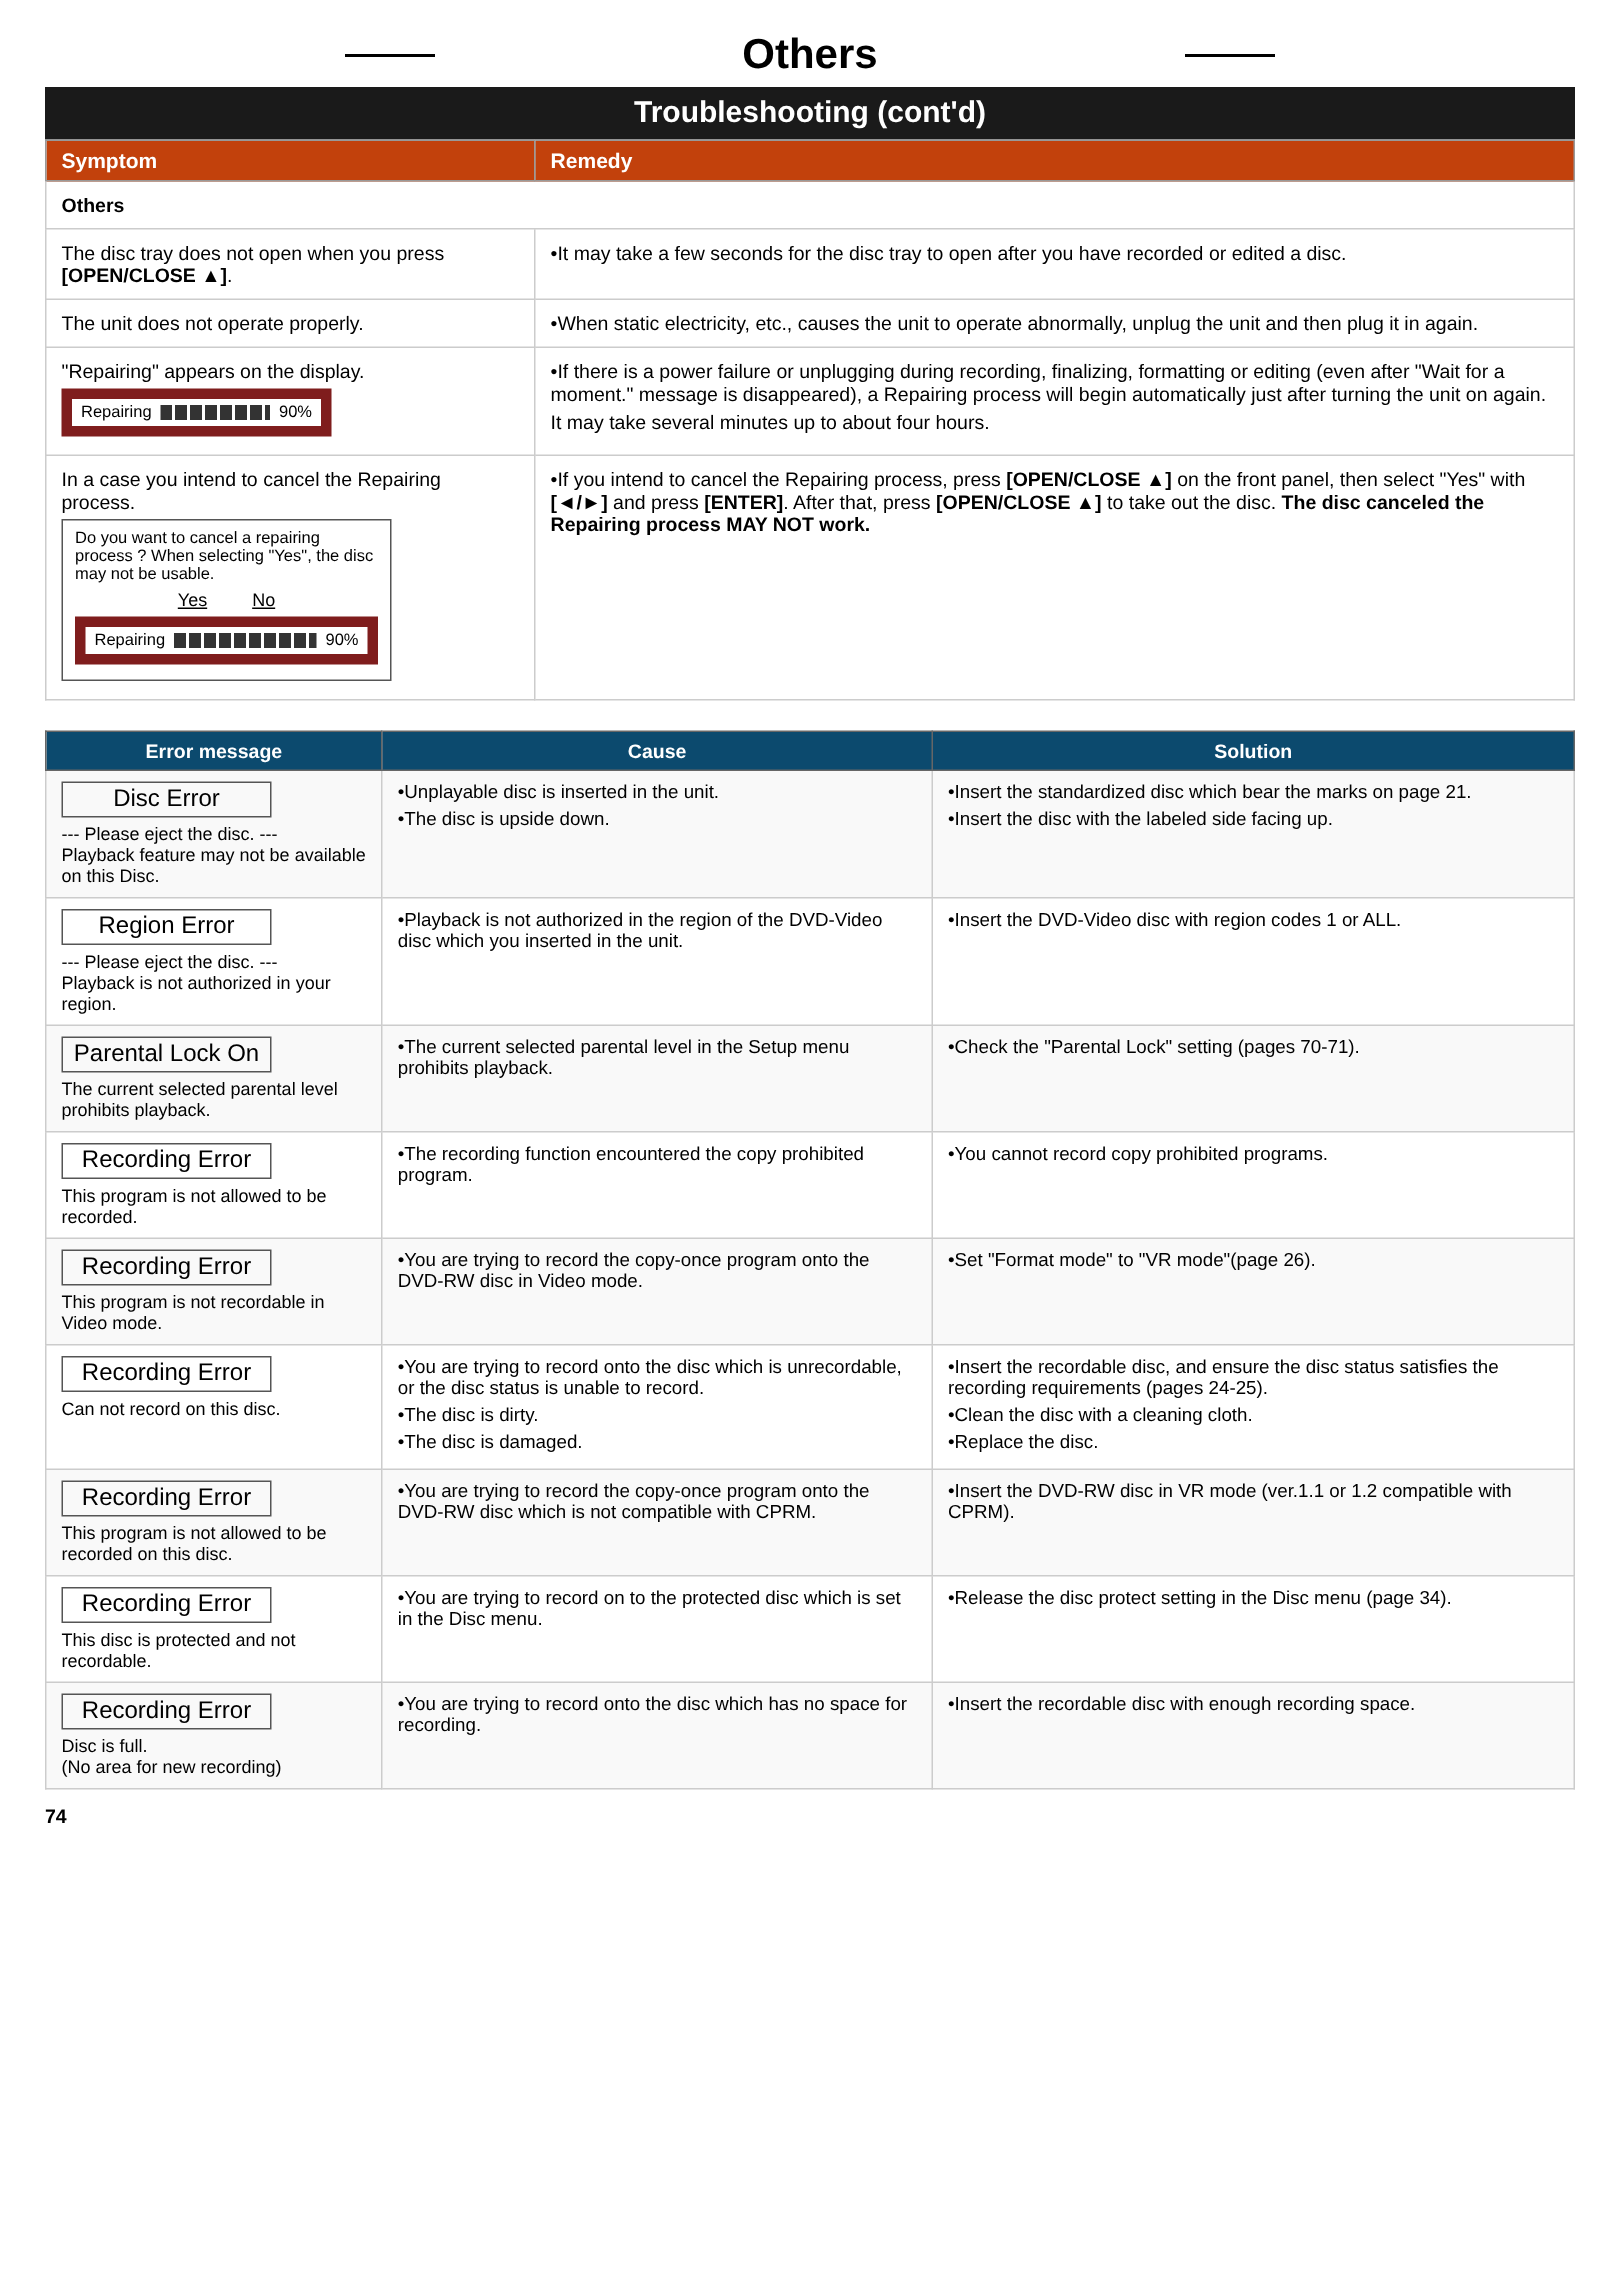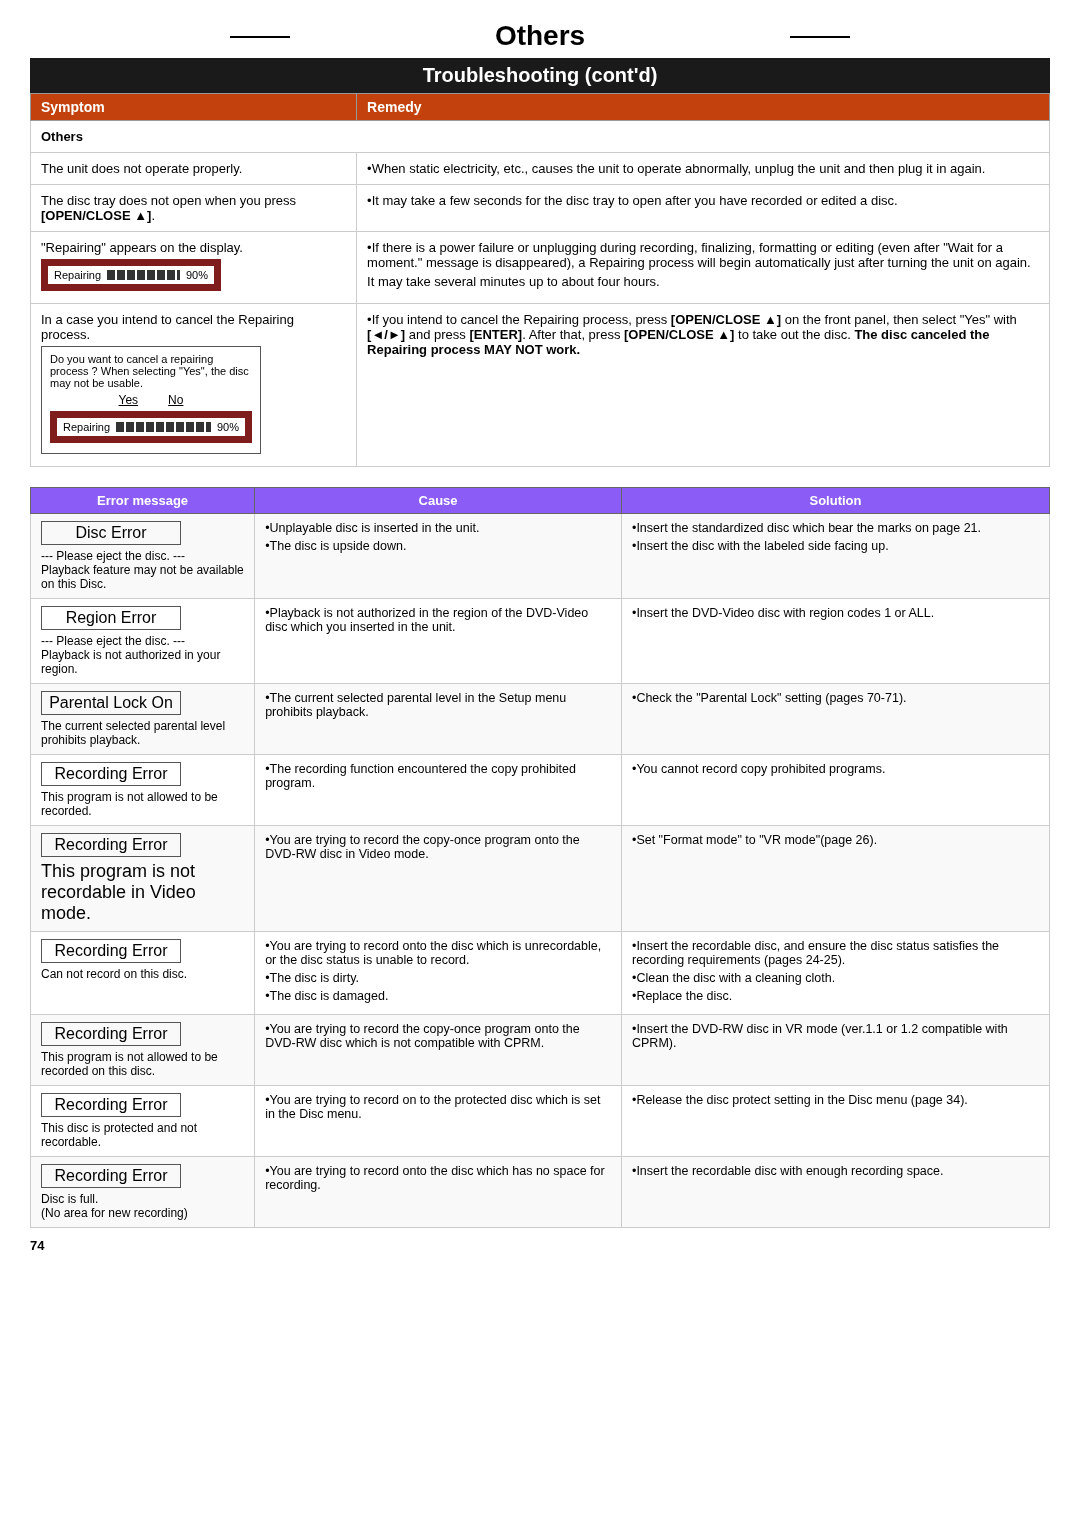--- a/index.html
+++ b/index.html
@@ -96,21 +96,21 @@
       margin: 4px 0;
       font-size: 12px;
       text-decoration: underline;
     }
     .bottom-table {
       width: 100%;
       border-collapse: collapse;
       border: 1px solid #999;
     }
     .bottom-table th {
-      background: #8b5cf6;
+      background: #0c4a6e;
       color: #fff;
       padding: 5px 8px;
       text-align: center;
       font-size: 13px;
       border: 1px solid #666;
     }
     .bottom-table td {
       padding: 7px 10px;
       vertical-align: top;
       border: 1px solid #ccc;
@@ -153,26 +153,26 @@
     <tr>
       <th class="symptom-col">Symptom</th>
       <th class="remedy-col">Remedy</th>
     </tr>
   </thead>
   <tbody>
     <tr>
       <td colspan="2" class="others-label">Others</td>
     </tr>
     <tr>
+      <td>The disc tray does not open when you press <b>[OPEN/CLOSE ▲]</b>.</td>
+      <td>•It may take a few seconds for the disc tray to open after you have recorded or edited a disc.</td>
+    </tr>
+    <tr>
       <td>The unit does not operate properly.</td>
       <td>•When static electricity, etc., causes the unit to operate abnormally, unplug the unit and then plug it in again.</td>
-    </tr>
-    <tr>
-      <td>The disc tray does not open when you press <b>[OPEN/CLOSE ▲]</b>.</td>
-      <td>•It may take a few seconds for the disc tray to open after you have recorded or edited a disc.</td>
     </tr>
     <tr>
       <td>
         <div>"Repairing" appears on the display.</div>
         <div class="repairing-box">
           <span style="font-size:11px;">Repairing</span>
           <div class="repairing-bar"></div>
           <span class="repairing-pct">90%</span>
         </div>
       </td>
@@ -245,21 +245,21 @@
       <tr>
         <td class="err-col"><div class="error-badge">Recording Error</div><div style="font-size: 12px;">This program is not allowed to be recorded.</div></td>
         <td class="cause-col">
           <div class="bullet">•The recording function encountered the copy prohibited program.</div>
         </td>
         <td class="sol-col">
           <div class="bullet">•You cannot record copy prohibited programs.</div>
         </td>
       </tr>
       <tr>
-        <td class="err-col"><div class="error-badge">Recording Error</div><div style="font-size: 18px;">This program is not recordable in Video mode.</div></td>
+        <td class="err-col"><div class="error-badge">Recording Error</div><div style="font-size: 12px;">This program is not recordable in Video mode.</div></td>
         <td class="cause-col">
           <div class="bullet">•You are trying to record the copy-once program onto the DVD-RW disc in Video mode.</div>
         </td>
         <td class="sol-col">
           <div class="bullet">•Set "Format mode" to "VR mode"(page 26).</div>
         </td>
       </tr>
       <tr>
         <td class="err-col"><div class="error-badge">Recording Error</div><div style="font-size: 12px;">Can not record on this disc.</div></td>
         <td class="cause-col">

